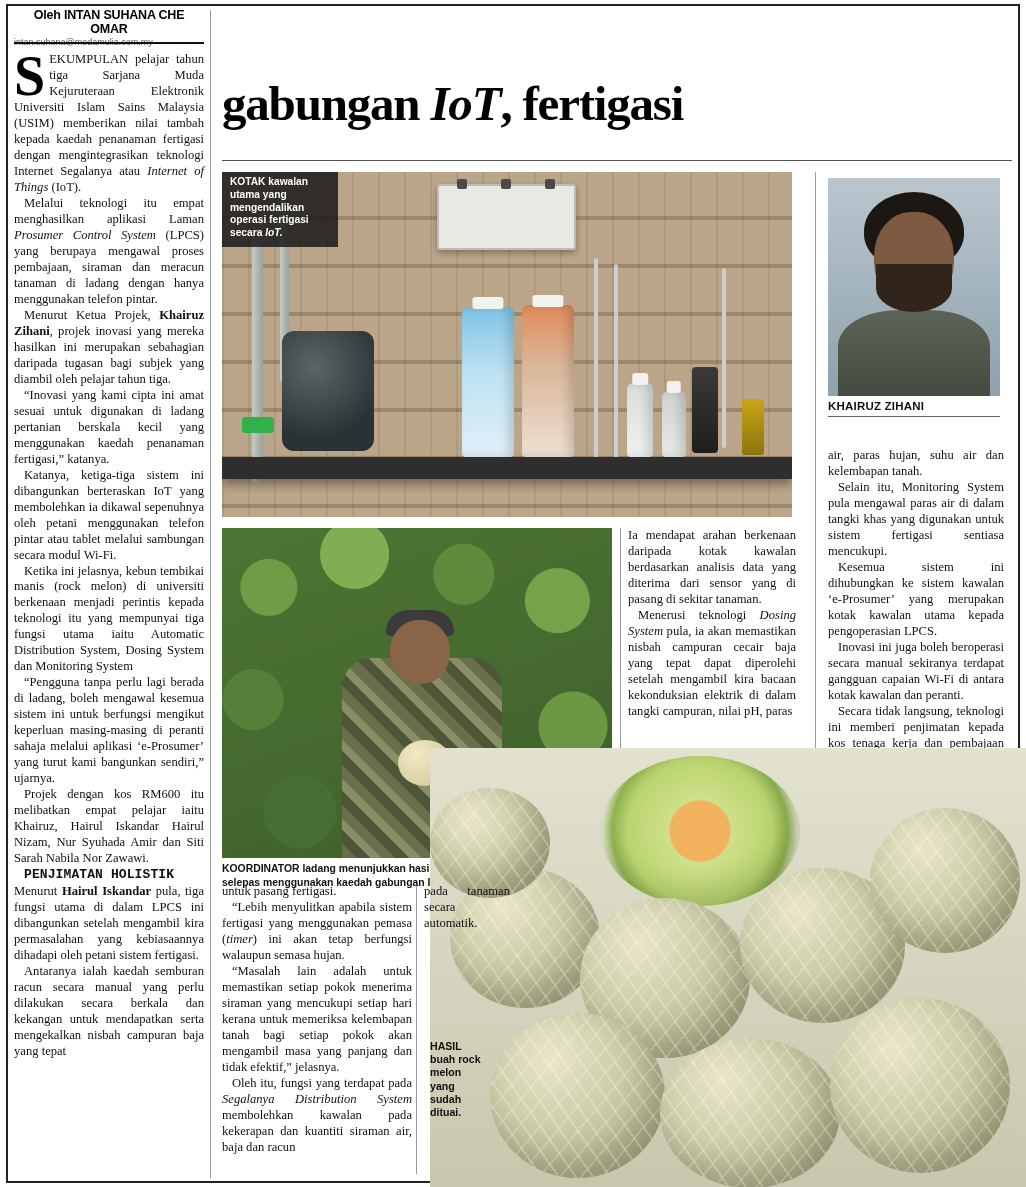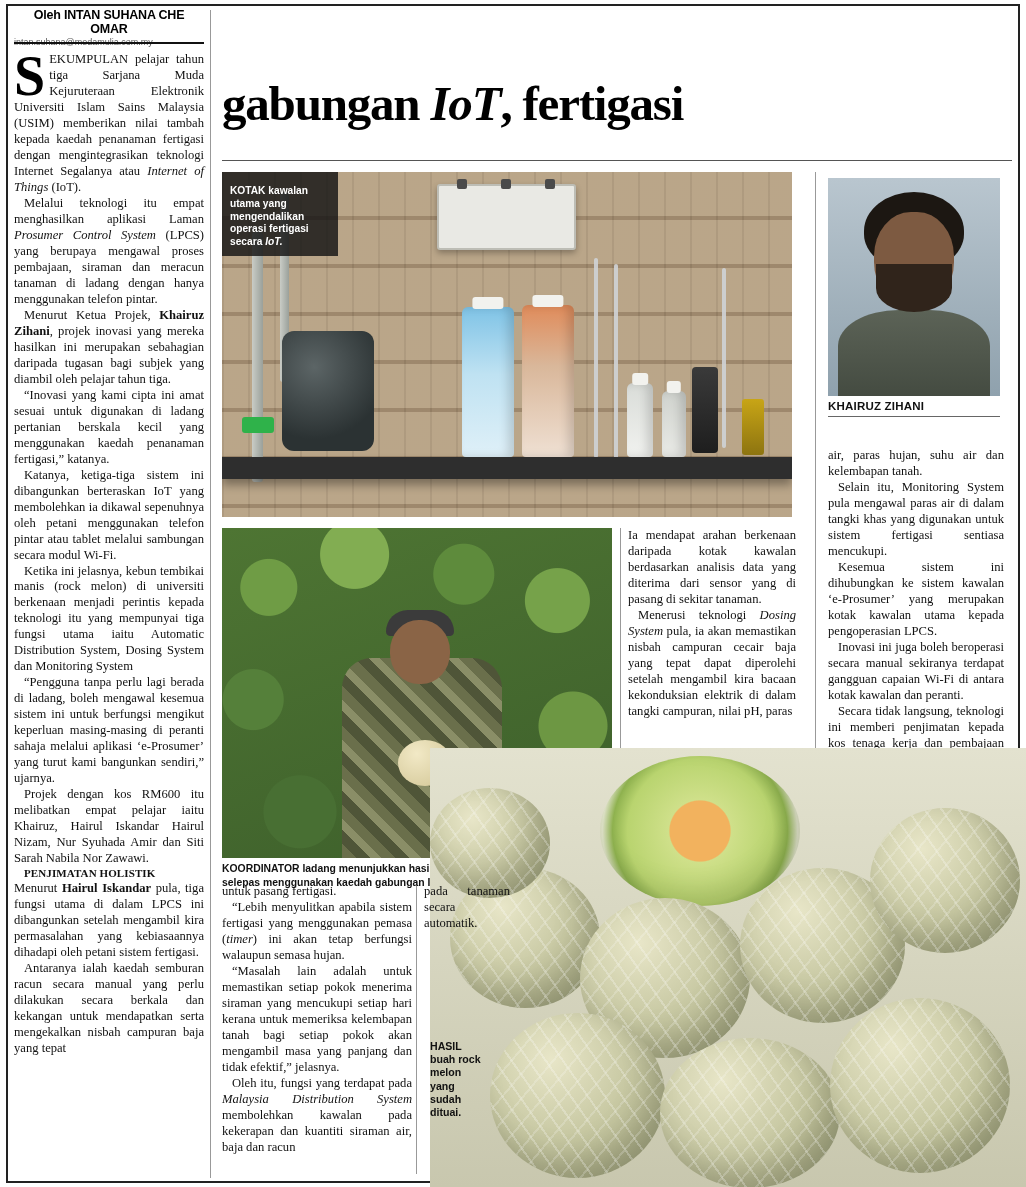--- a/index.html
+++ b/index.html
@@ -99,23 +99,23 @@
     font-family: "Liberation Serif", serif;
     font-weight: bold;
     font-size: 56px;
     line-height: 40px;
     padding: 4px 4px 0 0;
     color: #000;
   }
   .it { font-style: italic; }
   .bd { font-weight: bold; }
   .subhead {
-    font-family: Liberation Serif, serif;
-    font-weight: bold;
-    font-size: 11px;
+    font-family: Liberation Mono, monospace;
+    font-weight: bold;
+    font-size: 13px;
     margin-top: 9px;
     margin-bottom: 2px;
     text-indent: 0;
     letter-spacing: 0.1px;
   }
 
   
   .vrule {
     position: absolute;
     background: #999;
@@ -212,21 +212,21 @@
   }
   .caption-box {
     position: absolute;
     left: 0; top: 0;
     background: rgba(20,20,20,0.82);
     color: #fff;
     font-family: "Liberation Sans", sans-serif;
     font-size: 10.2px;
     font-weight: bold;
     line-height: 1.25;
-    padding: 13px 8px 7px 8px;
+    padding: 4px 8px 7px 8px;
     width: 100px;
   }
 
   
   .portrait {
     position: absolute;
     left: 828px; top: 178px;
     width: 172px; height: 218px;
     overflow: hidden;
     background: linear-gradient(180deg,#b9c6cf,#8fa1ad);
@@ -522,20 +522,20 @@
     <div class="m" style="left:230px; top:290px; width:180px; height:150px;"></div>
     <div class="m" style="left:400px; top:250px; width:180px; height:175px;"></div>
     <div class="m" style="left:0px;   top:40px;  width:120px; height:110px;"></div>
   </div>
   <div class="melon-cap">HASIL buah rock melon yang sudah dituai.</div>
 
   <div class="col-b1">
     <p class="first"><span>untuk pasang fertigasi.</span></p>
     <p><span>“Lebih menyulitkan apabila sistem fertigasi yang menggunakan pemasa (</span><span class="it">timer</span><span>) ini akan tetap  berfungsi walaupun semasa hujan.</span></p>
     <p><span>“Masalah lain adalah untuk memastikan setiap pokok menerima siraman yang mencukupi setiap hari kerana untuk memeriksa kelembapan tanah bagi setiap pokok akan mengambil masa yang panjang dan tidak efektif,” jelasnya.</span></p>
-    <p><span>Oleh itu, fungsi yang terdapat pada </span><span class="it">Malaysia Distribution System</span><span> membolehkan kawalan pada kekerapan dan kuantiti siraman air, baja dan racun</span></p>
+    <p><span>Oleh itu, fungsi yang terdapat pada </span><span class="it">Segalanya Distribution System</span><span> membolehkan kawalan pada kekerapan dan kuantiti siraman air, baja dan racun</span></p>
   </div>
 
   <div class="col-b2">
     <p class="first"><span>pada tanaman secara automatik.</span></p>
   </div>
 
 </div>
 
 </body></html>

